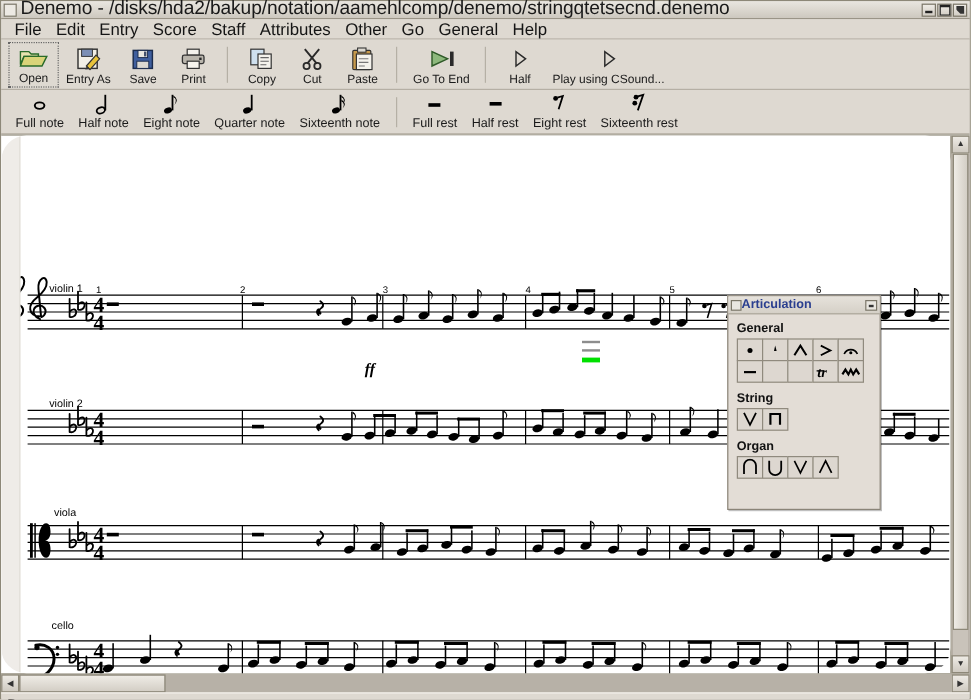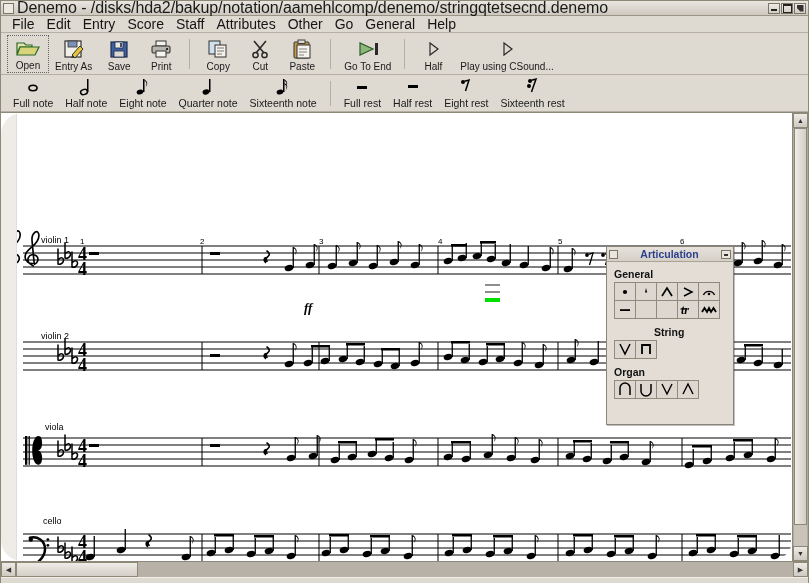--- a/index.html
+++ b/index.html
@@ -193,21 +193,21 @@
   .pal-title {
     height: 15px;
     background: linear-gradient(to bottom,#e6e2db,#d5d0c7);
     border-bottom: 1px solid #a9a396;
     display:flex; align-items:center; padding: 0 2px;
   }
   .pal-title .chk {
     width:9px;height:9px;border:1px solid #7b7668;background:#e9e6e0;flex:none;
   }
   .pal-title .t {
-    flex:1;text-align:center;font-size:10.5px;font-weight:bold;color:#2b3f8f;
+    flex:1;text-align:left;font-size:10.5px;font-weight:bold;color:#2b3f8f;
   }
   .pal-title .mn {
     width:10px;height:9px;border:1px solid #7b7668;
     background:#e9e6e0;flex:none;position:relative;
   }
   .pal-title .mn::after{
     content:"";position:absolute;left:2px;right:2px;top:3px;height:2px;background:#333;
   }
   .pal-body { padding: 4px 7px; }
   .pal-sec {
@@ -994,21 +994,21 @@
             </div>
             <div class="abtn">
               <span>
                 <svg width="18" height="14" viewBox="0 0 18 14">
                   <path d="M2 9 L4.5 5 L7 9 L9 5 L11 9 L13.5 5 L16 9" fill="none" stroke="#000" stroke-width="1.8"></path>
                 </svg>
               </span>
             </div>
           </div>
 
-          <div class="pal-sec" style="margin-top:7px;margin-left:40px;">String</div>
+          <div class="pal-sec" style="margin-top:7px;">String</div>
           <div class="btnrow">
             <div class="abtn">
               <span>
                 <svg width="16" height="15" viewBox="0 0 16 15">
                     <path d="M3 2 L8 12 L13 2" fill="none" stroke="#000" stroke-width="1.5"></path>
                   </svg>
               </span>
             </div>
             <div class="abtn">
               <span>

